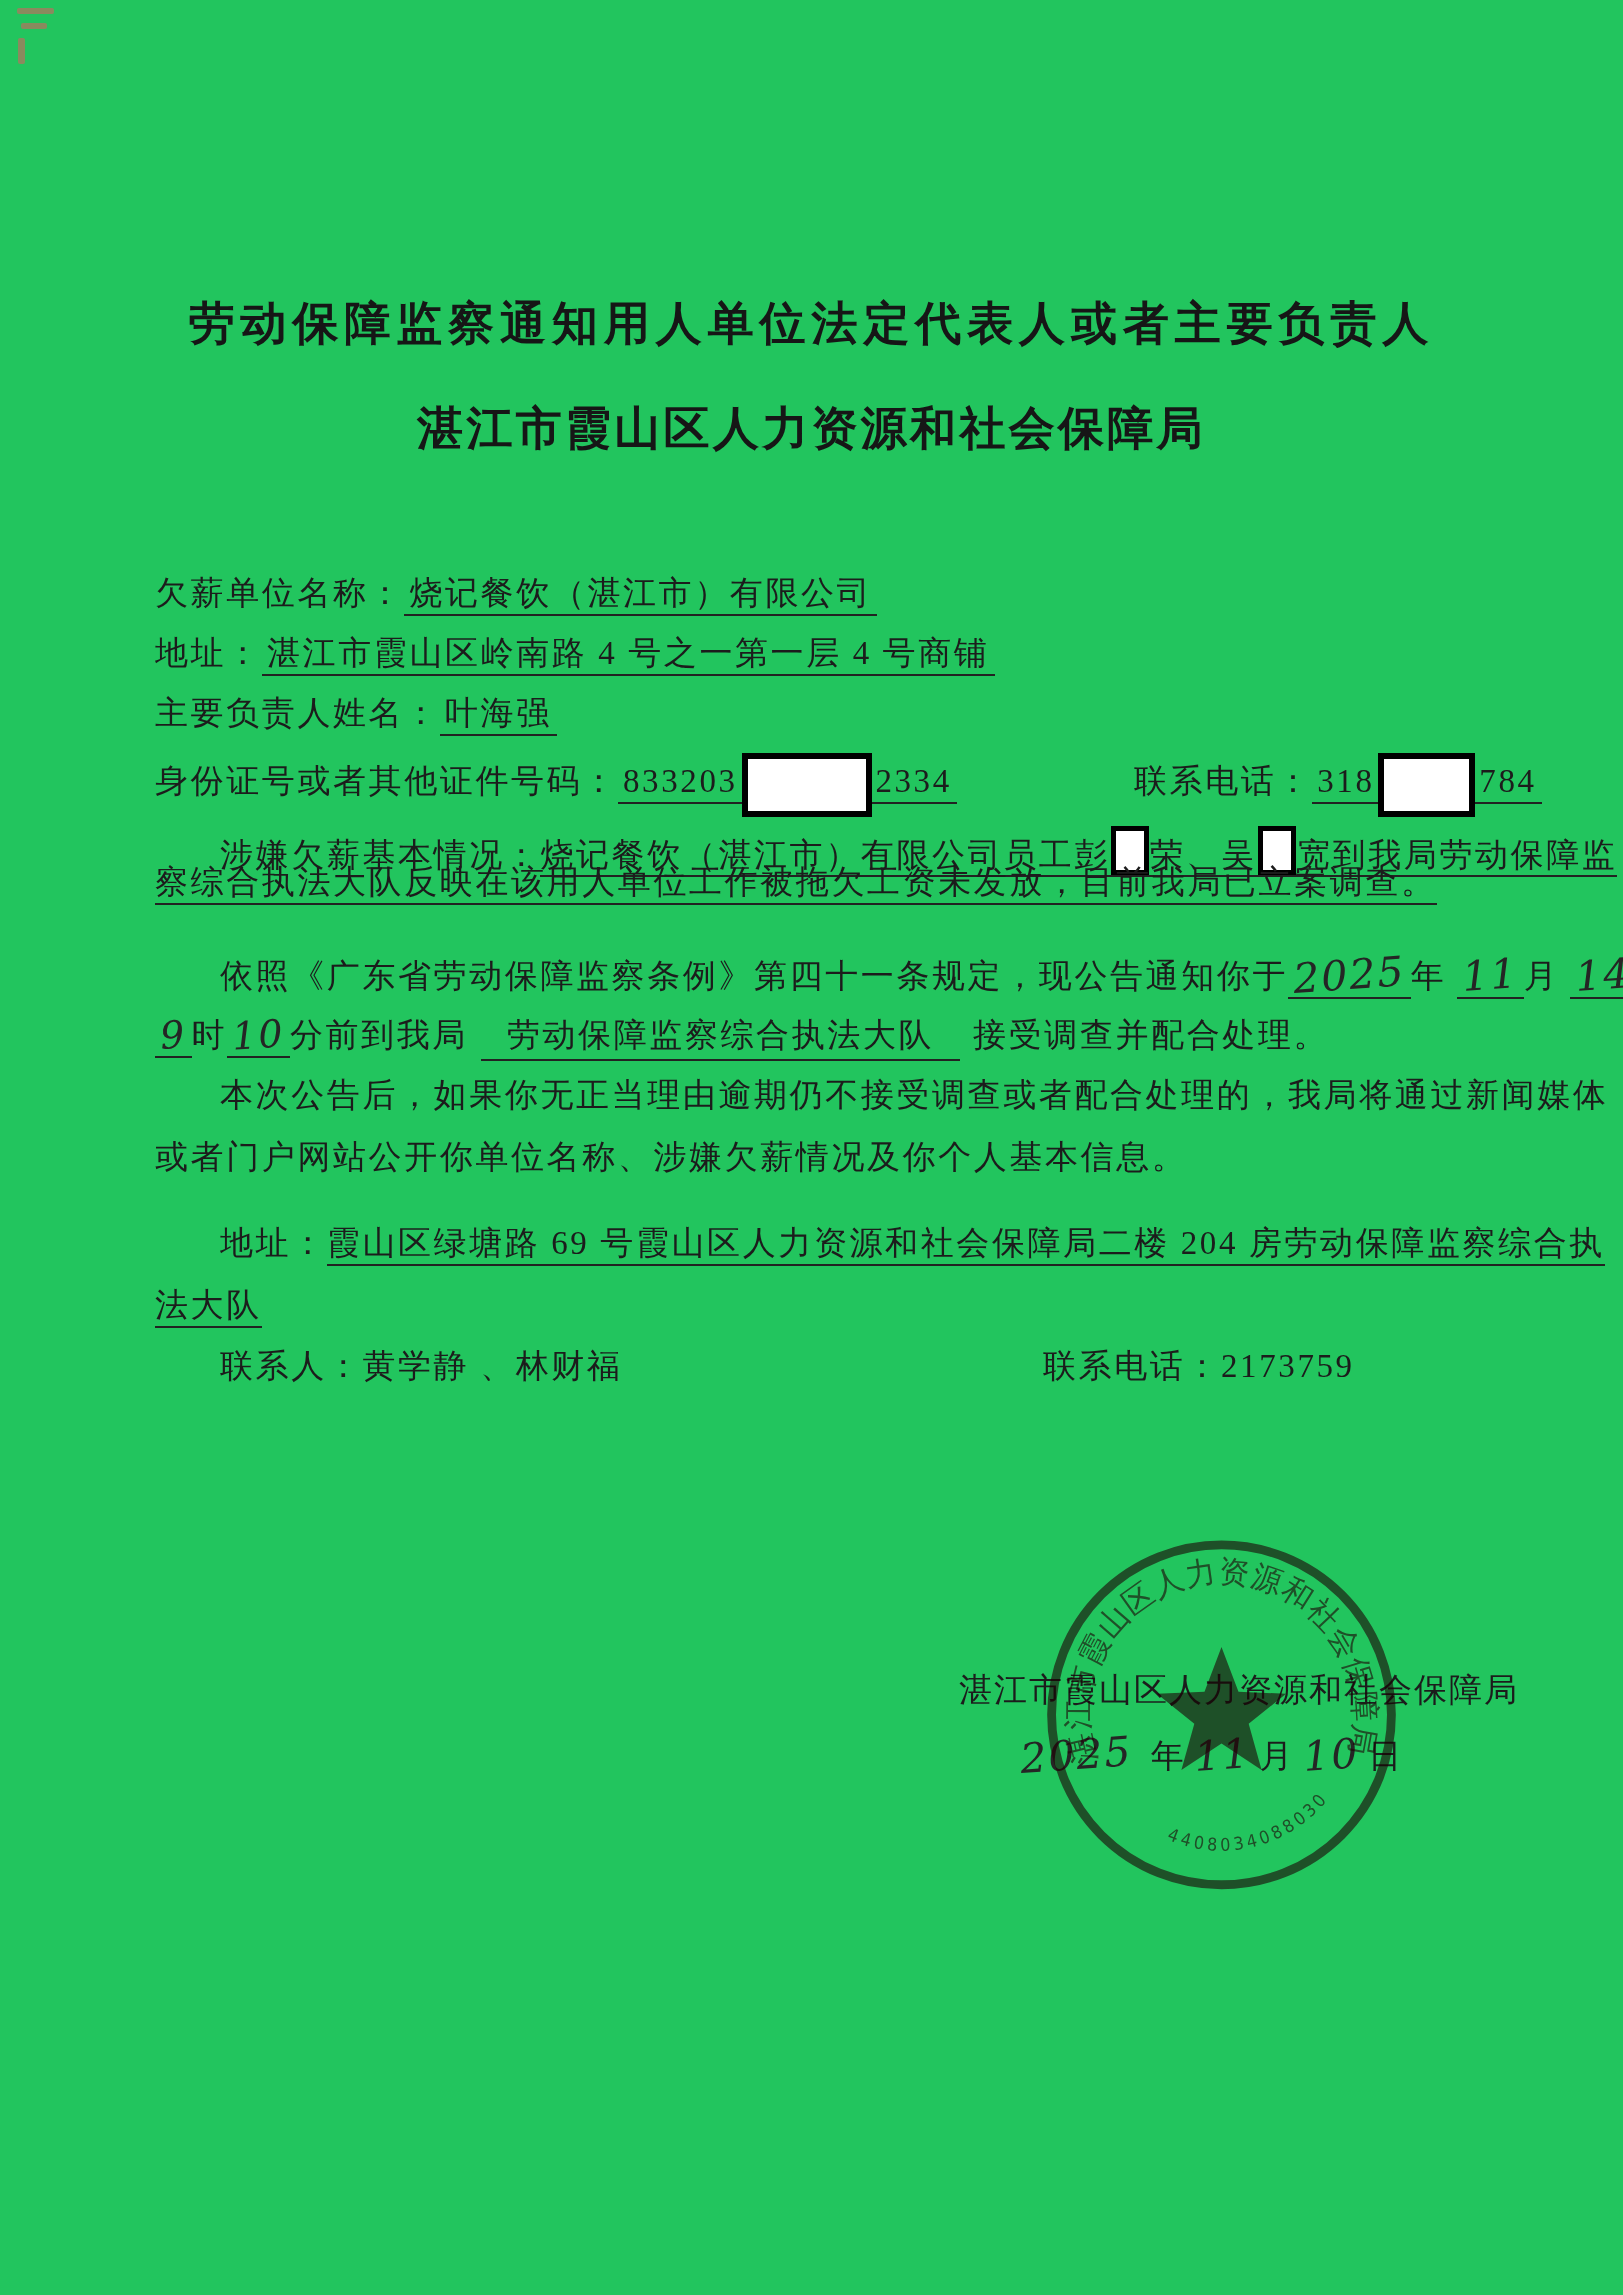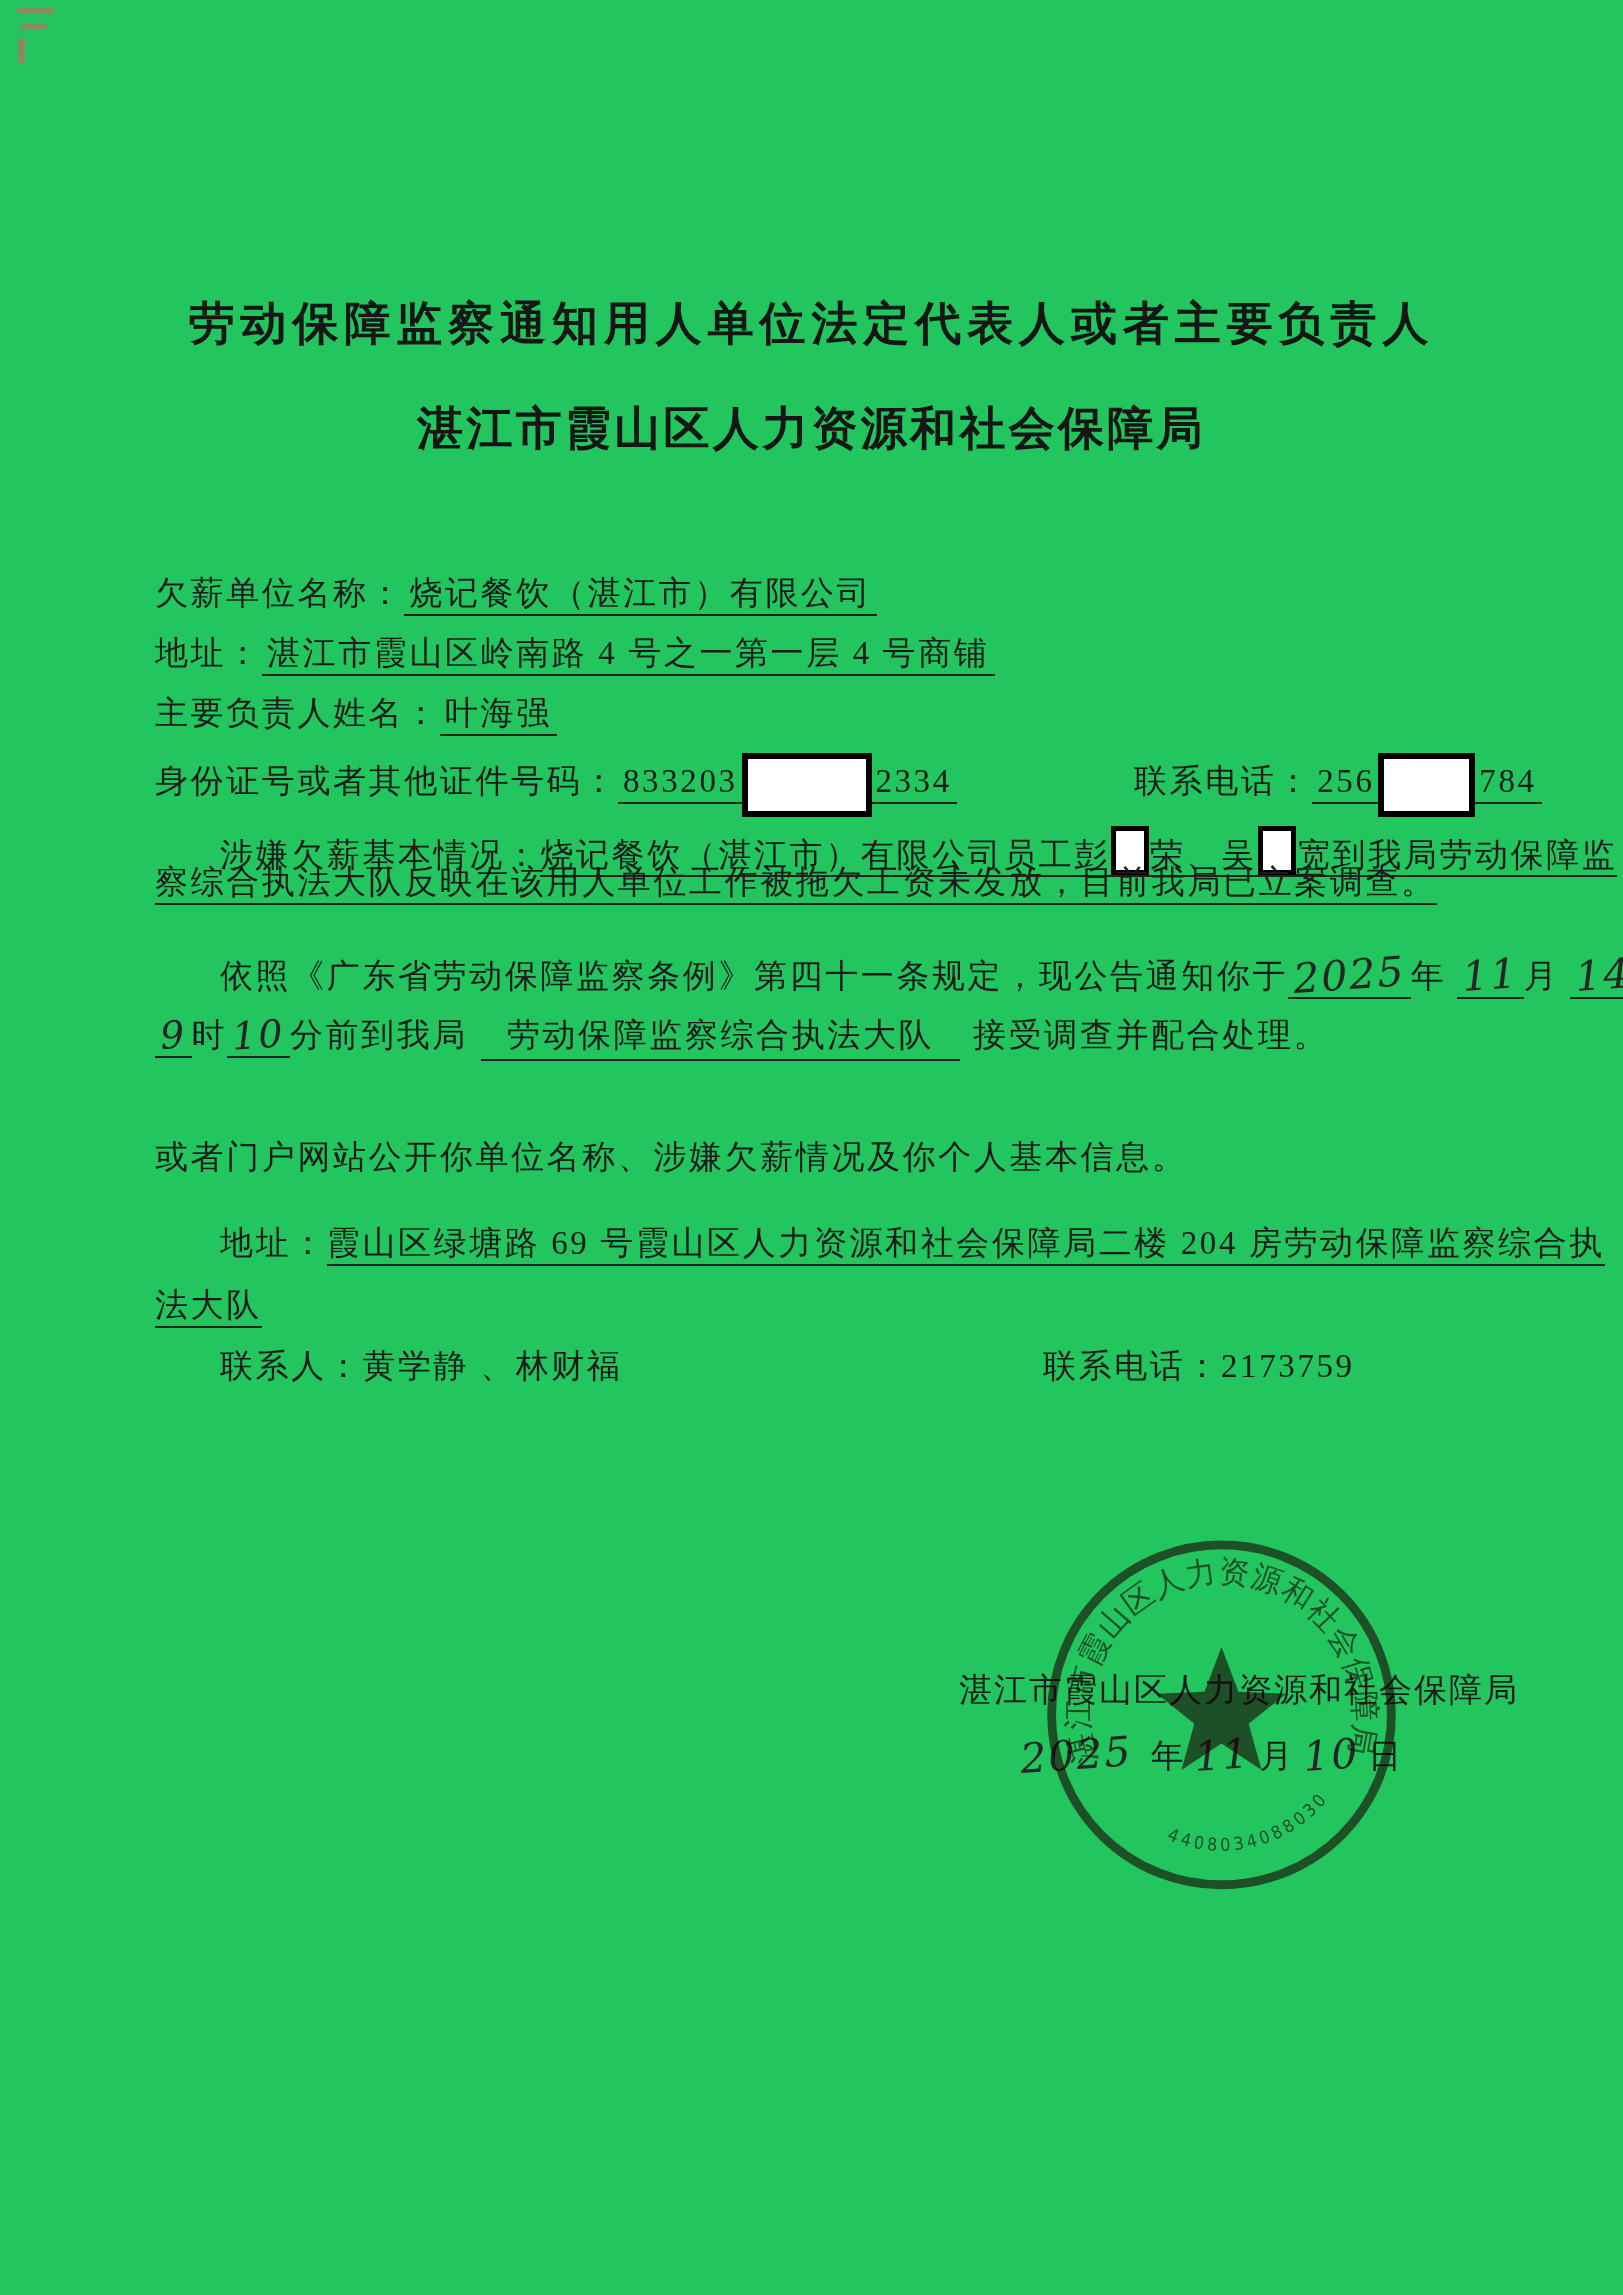--- a/index.html
+++ b/index.html
@@ -85,39 +85,42 @@
   <div class="line" style="top:631px">
     <span>地址：</span><span class="u">湛江市霞山区岭南路 4 号之一第一层 4 号商铺</span>
   </div>
 
   <div class="line" style="top:691px">
     <span>主要负责人姓名：</span><span class="u">叶海强</span>
   </div>
 
   <div class="line" style="top:753px">
     <span>身份证号或者其他证件号码：</span><span class="u"><span>833203</span><span class="redact"></span><span>2334</span></span>
-    <span class="abs" style="left:979px"><span>联系电话：</span><span class="u"><span>256</span><span class="redact phone"></span><span>784</span></span></span>
+    <span class="abs" style="left:979px"><span>联系电话：</span><span class="u"><span>318</span><span class="redact phone"></span><span>784</span></span></span>
   </div>
 
   <div class="line indent" style="top:826px">
     <span>涉嫌欠薪基本情况：</span><span class="full-u"><span>烧记餐饮（湛江市）有限公司员工彭</span><span class="redact-sm"></span><span>荣、吴</span><span class="redact-sm"></span><span>宽到我局劳动保障监</span></span>
   </div>
 
   <div class="line" style="top:860px">
     <span class="full-u">察综合执法大队反映在该用人单位工作被拖欠工资未发放，目前我局已立案调查。</span>
   </div>
 
   <div class="line indent" style="top:949px">
     <span>依照《广东省劳动保障监察条例》第四十一条规定，现公告通知你于</span><span class="u"><span class="hw">2025</span></span><span>年</span> <span class="u"><span class="hw">11</span></span><span>月</span> <span class="u"><span class="hw">14</span></span><span>日</span>
   </div>
 
   <div class="line" style="top:1011px">
     <span class="u"><span class="hw small">9</span></span><span>时</span><span class="u"><span class="hw small">10</span></span><span>分前到我局</span><span class="u-wide" style="margin-left:13px;margin-right:13px">劳动保障监察综合执法大队</span><span>接受调查并配合处理。</span>
   </div>
 
+  <div class="line indent" style="top:1073px">
+    <span>本次公告后，如果你无正当理由逾期仍不接受调查或者配合处理的，我局将通过新闻媒体</span>
+  </div>
   <div class="line" style="top:1135px">
     <span>或者门户网站公开你单位名称、涉嫌欠薪情况及你个人基本信息。</span>
   </div>
 
   <div class="line indent" style="top:1221px">
     <span>地址：</span><span class="full-u">霞山区绿塘路 69 号霞山区人力资源和社会保障局二楼 204 房劳动保障监察综合执</span>
   </div>
   <div class="line" style="top:1283px">
     <span class="full-u">法大队</span>
   </div>

